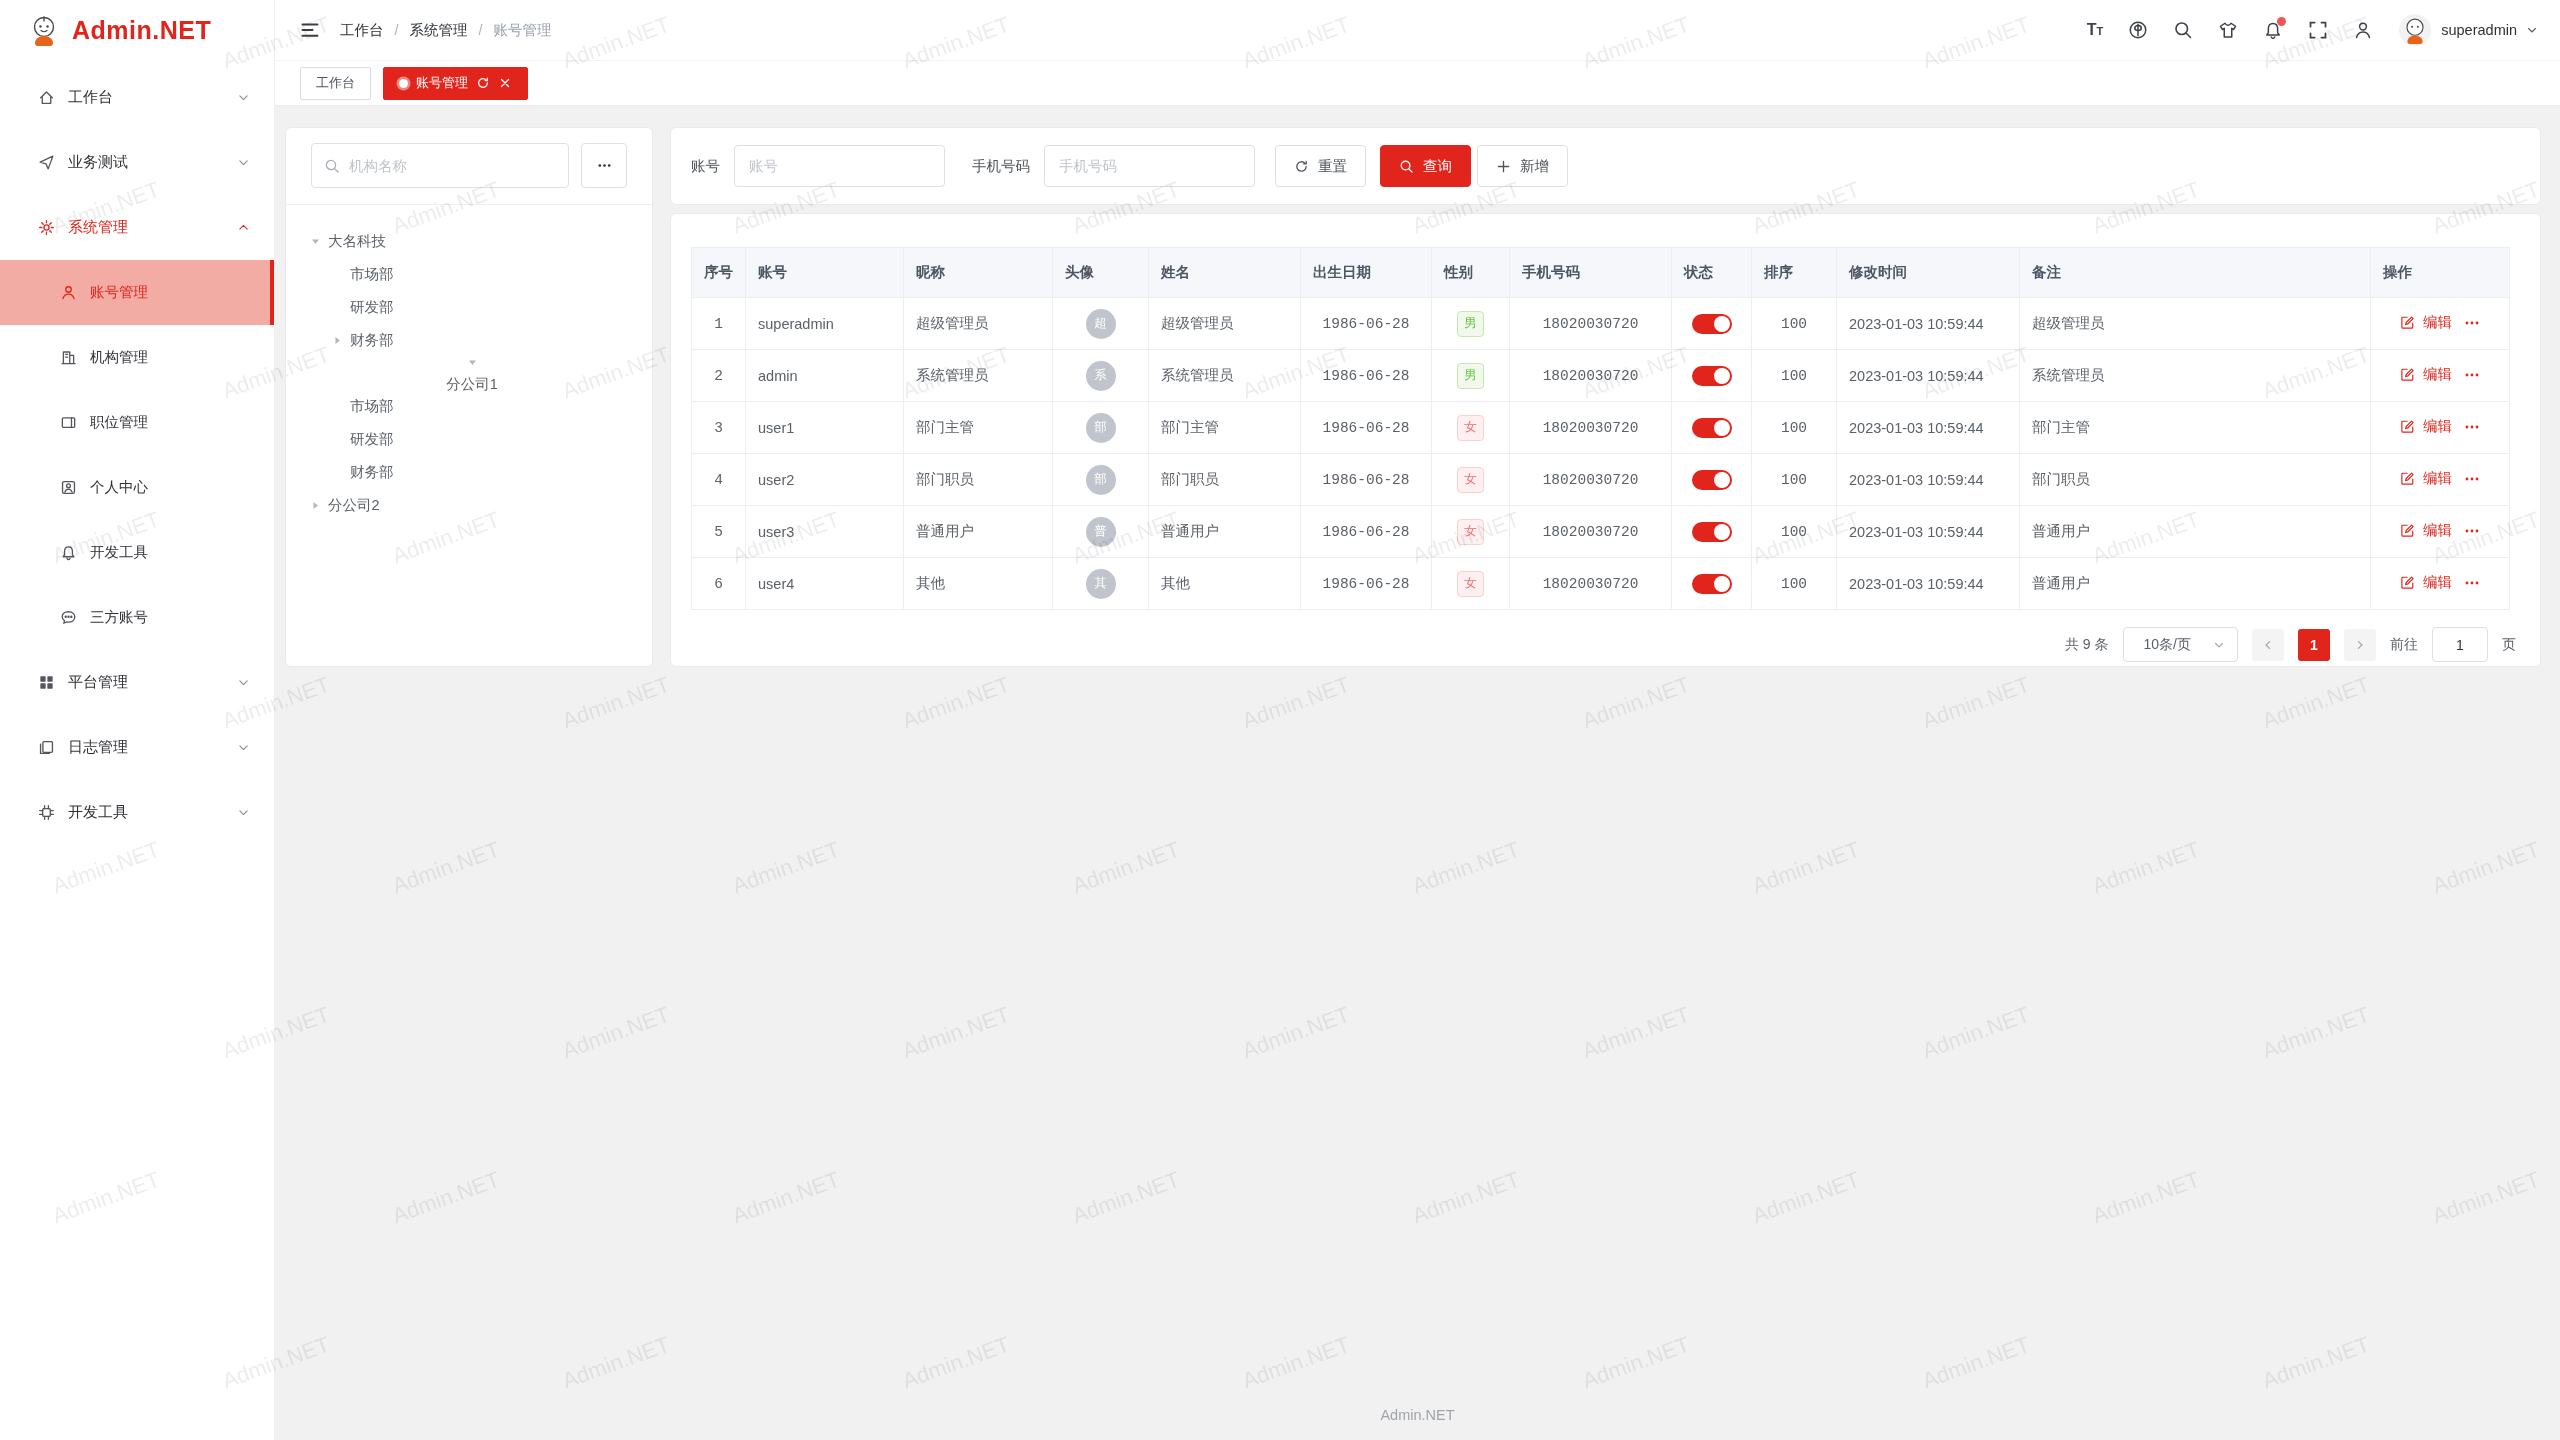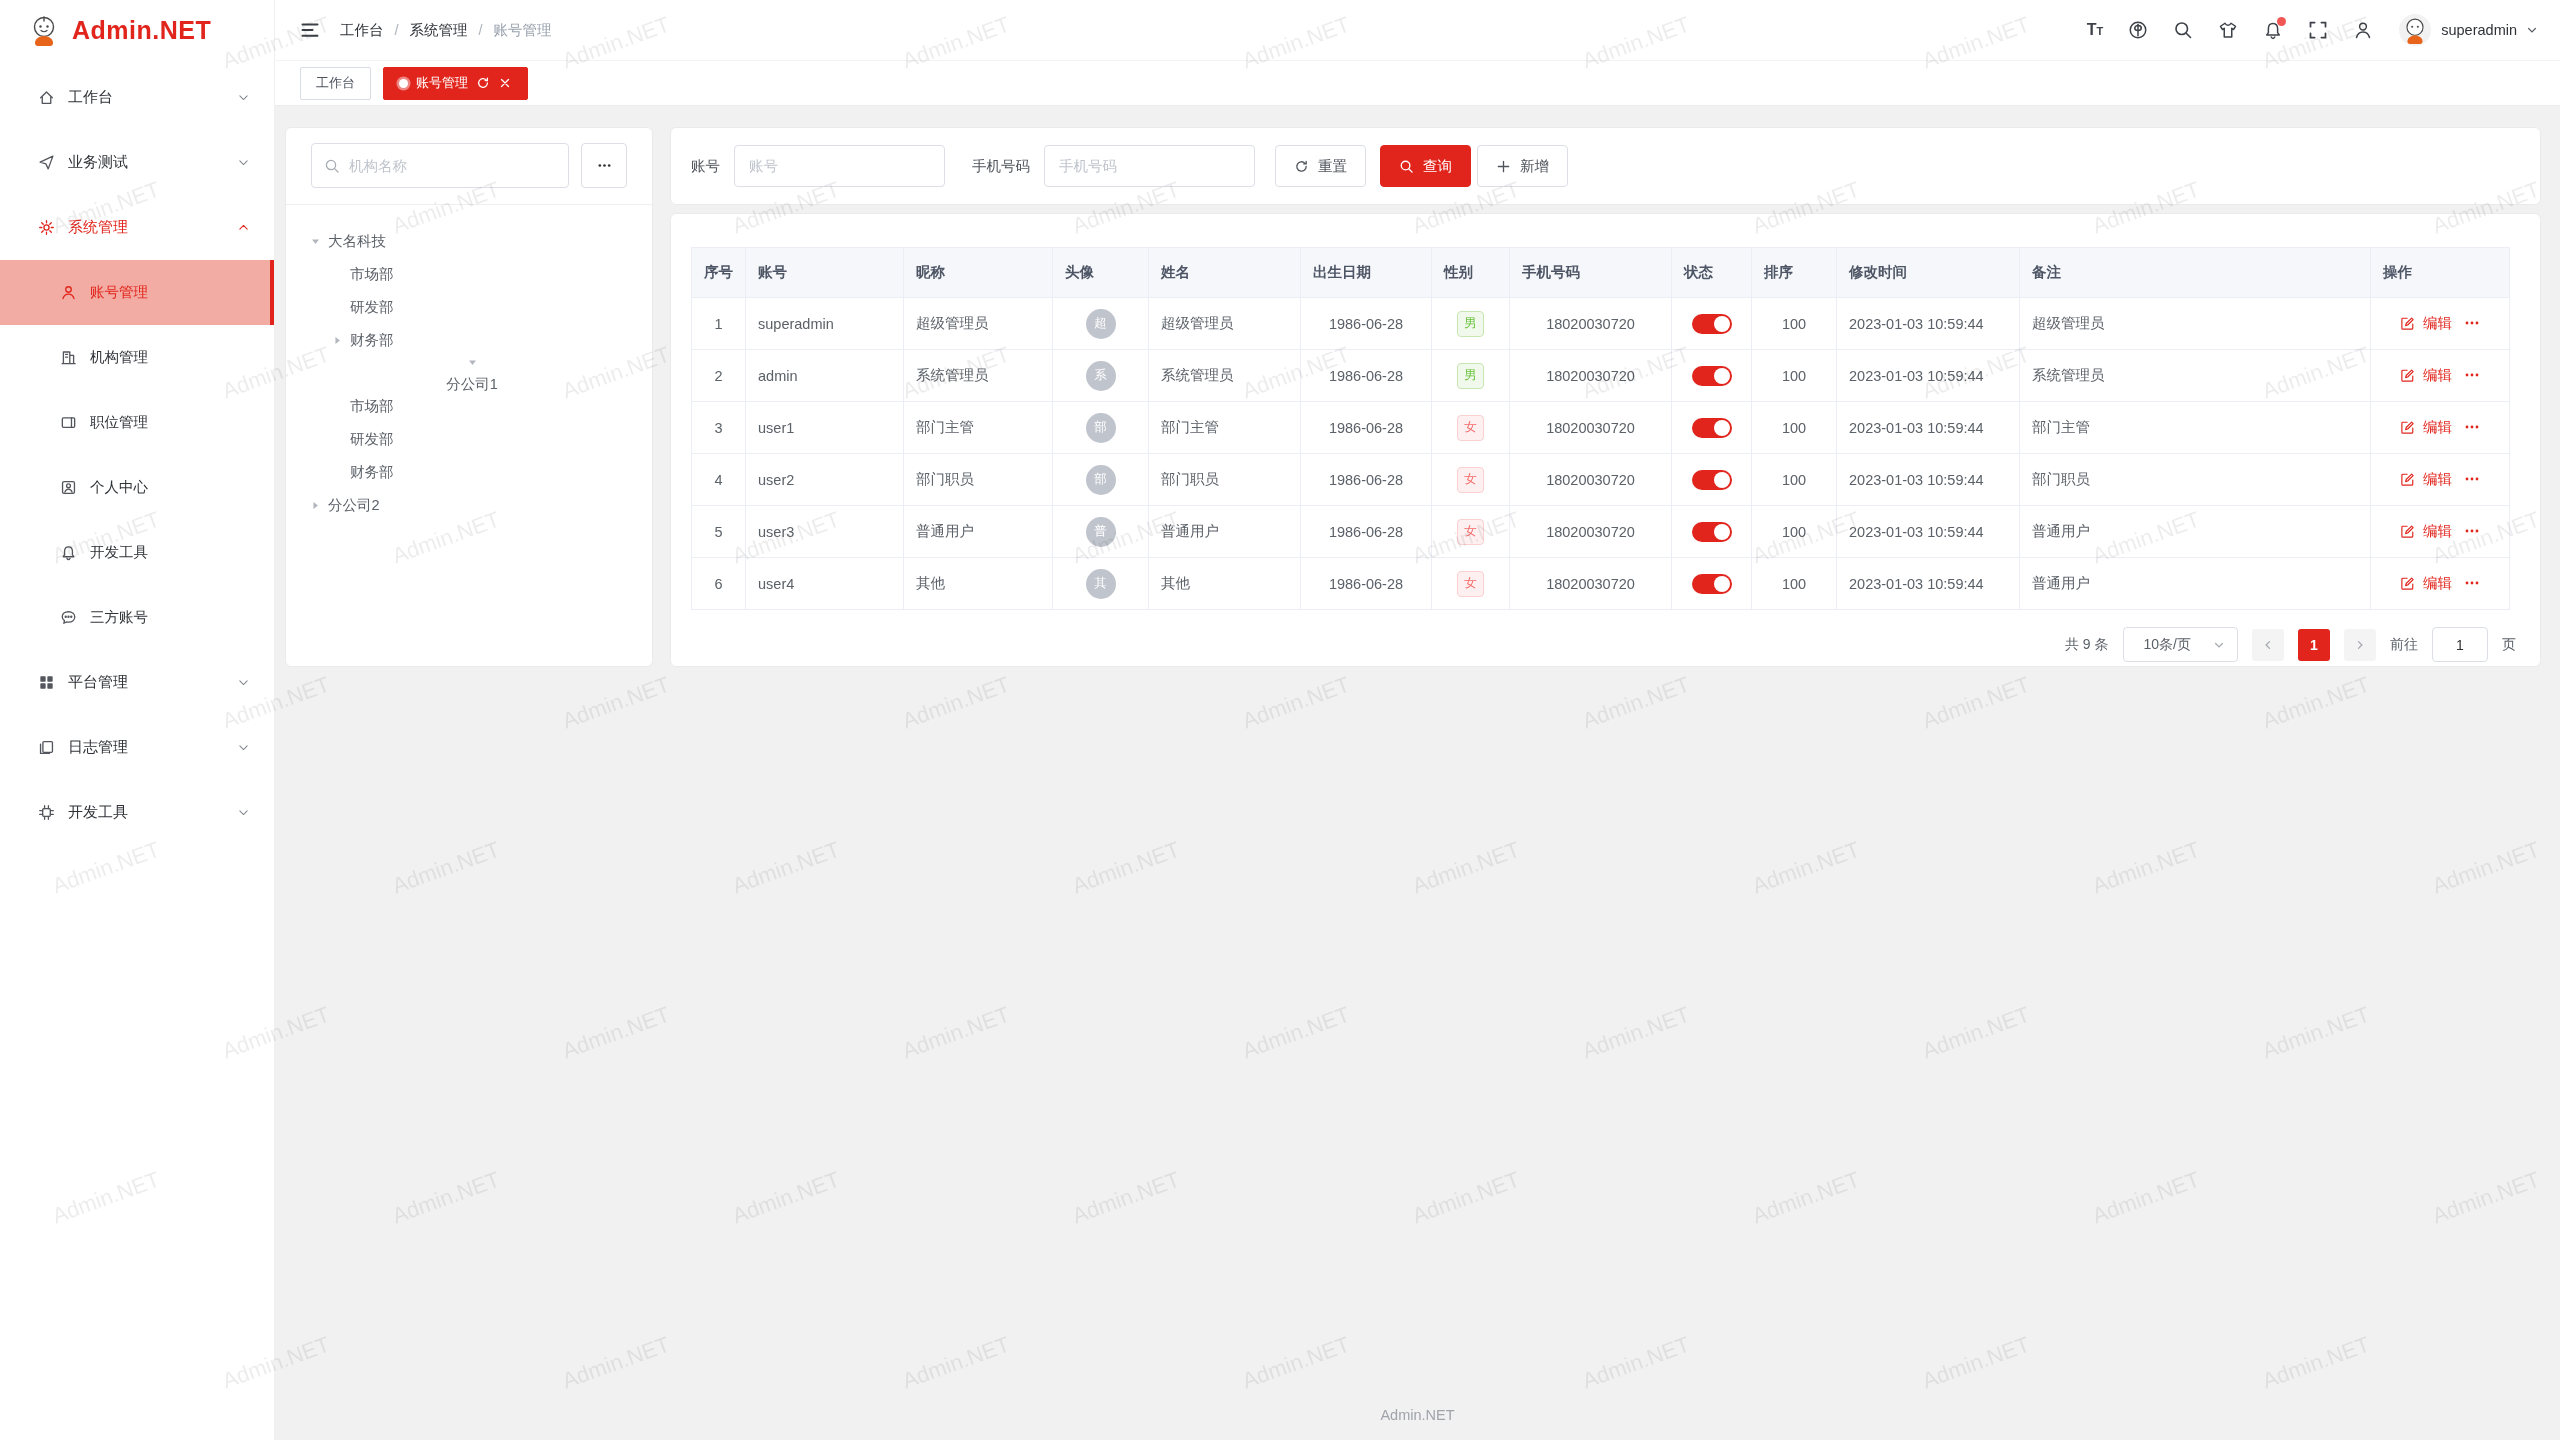--- a/index.html
+++ b/index.html
@@ -76,21 +76,21 @@
   .btn .icon { width:15px; height:15px; }
   .btn-reset { margin-left:20px; }
   .btn-primary { background:var(--primary); border-color:var(--primary); color:#fff; margin-left:14px; }
   .btn-add { margin-left:6px; }
 
   .table-card { height:454px; padding:33px 20px 0; position:relative; }
   table.grid { border-collapse:collapse; width:1818px; table-layout:fixed; font-size:14.5px; }
   .grid th, .grid td { border:1px solid #ebeef5; padding:0 12px; overflow:hidden; white-space:nowrap; }
   .grid th { height:50px; background:#f5f7fa; color:#4e5666; font-weight:600; text-align:left; }
   .grid td { height:52px; color:#5b6168; background:#fff; }
-  .al-c { text-align:center; }
+  .al-c { text-align:center;font-family:Liberation Mono, monospace; }
   .avatar-circle { display:inline-flex; width:30px; height:30px; border-radius:50%; background:#c0c4cc; color:#fff; font-size:12.5px; align-items:center; justify-content:center; }
   .badge { display:inline-flex; min-width:26px; height:26px; padding:0 6px; align-items:center; justify-content:center; border-radius:4px; font-size:12.5px; border:1px solid; }
   .badge.male { color:#67c23a; background:#f0f9eb; border-color:#c8e6b2; }
   .badge.female { color:#f56c6c; background:#fef0f0; border-color:#fbd0d0; }
   .toggle { display:inline-block; width:40px; height:20px; border-radius:10px; background:var(--primary); position:relative; cursor:pointer; vertical-align:middle; }
   .toggle::after { content:""; position:absolute; top:2px; right:2px; width:16px; height:16px; border-radius:50%; background:#fff; }
   .ops { display:inline-flex; align-items:center; gap:8px; color:var(--primary); cursor:pointer; }
   .ops .icon { width:15px; height:15px; }
   .ops .more { margin-left:4px; width:16px; height:16px; }
 

